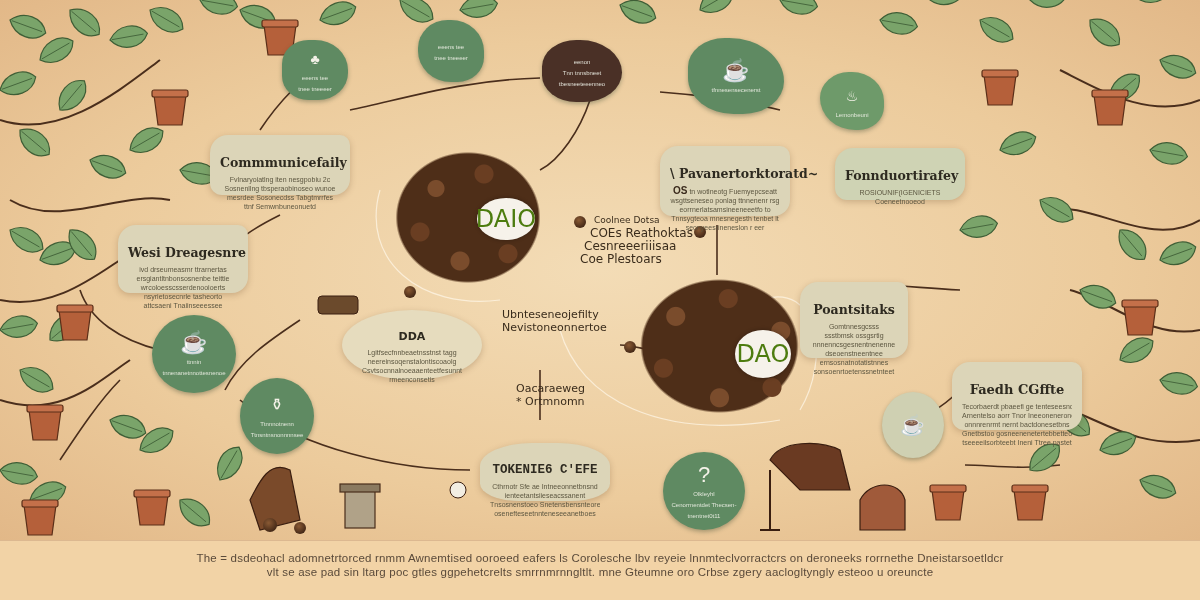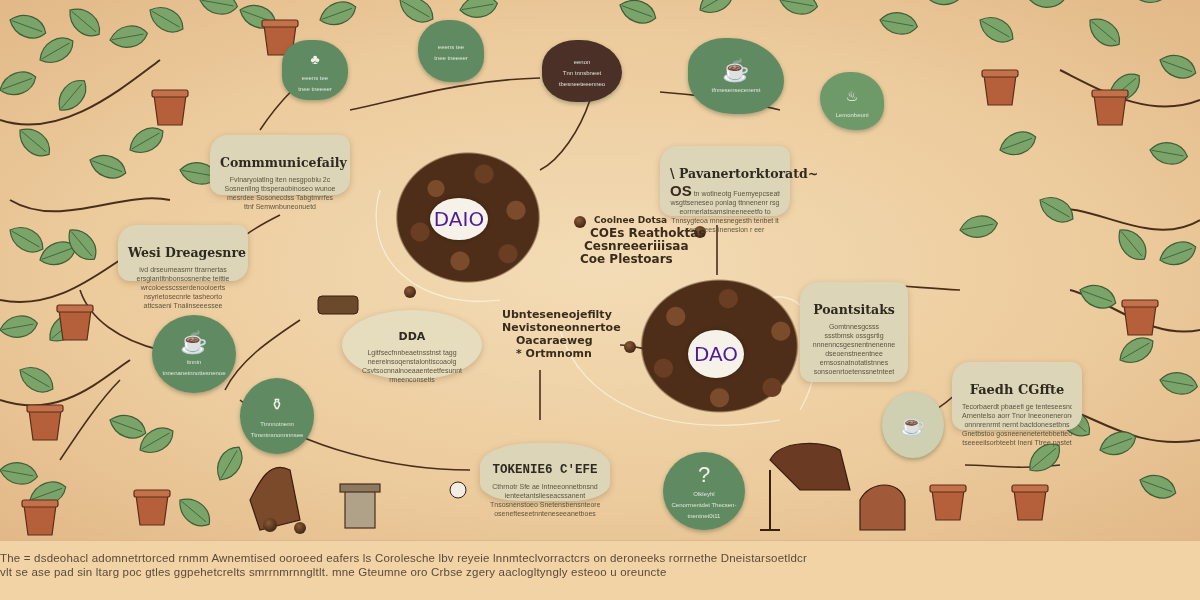--- a/index.html
+++ b/index.html
@@ -13,21 +13,21 @@
   .canvas {
     position: absolute; left: 0; top: 0; width: 1200px; height: 540px;
     background:
       radial-gradient(ellipse at 50% 50%, #f3dcb6 0%, #eccb9c 60%, #e2b888 100%);
   }
   .footer {
     position: absolute; left: 0; top: 540px; width: 1200px; height: 60px;
     background: #f2d3a6;
     border-top: 1px solid #dcb890;
     padding-top: 10px;
-    text-align: left;
+    text-align: center;
   }
   .footer p {
     font-size: 11.5px; line-height: 14px; color: #5a4a3a; letter-spacing: 0.2px;
     white-space: nowrap;
   }
   svg.layer { position: absolute; left: 0; top: 0; }
 
   .card {
     position: absolute;
     background: #dcd5b8;
@@ -38,29 +38,30 @@
   }
   .card .title {
     font-family: "DejaVu Serif", serif;
     font-weight: bold; font-size: 12.5px; color: #2e2a20;
     margin-bottom: 5px; white-space: nowrap;
   }
   .card .body {
     font-size: 7px; color: #5c5640; line-height: 9px; white-space: nowrap; overflow: hidden;
   }
   .free-text {
-    position: absolute; font-weight: bold; color: #3a2c1c; font-size: 12px; line-height: 13px;
+    position: absolute; font-weight: normal; color: #3a2c1c; font-size: 12px; line-height: 13px;
     font-family: "DejaVu Sans", sans-serif; white-space: nowrap;
   }
   .bean-cluster { position: absolute; border-radius: 50%; }
   .dao-label {
     position: absolute; background: #f6f2ea; border-radius: 50%;
     display: flex; align-items: center; justify-content: center;
-    font-family: "DejaVu Sans", sans-serif; font-size: 20px; color: #4c1d95; font-weight: 500;
+    font-family: "DejaVu Sans", sans-serif; font-size: 24px; color: #4d7c0f; font-weight: 500;
     box-shadow: 0 0 4px rgba(0,0,0,0.3);
+    margin-left: 47px;
   }
   .badge {
     position: absolute; background: #5f8a62; border-radius: 50%;
     box-shadow: 0 2px 4px rgba(40,60,40,0.35);
     display: flex; flex-direction: column; align-items: center; justify-content: center;
     color: #eef0e6; text-align: center;
   }
   .badge .btxt { font-size: 6px; line-height: 8px; margin-top: 3px; white-space: nowrap; opacity: 0.9; }
   .badge .glyph { font-size: 22px; line-height: 24px; color: #f4f2e8; }
   .badge.dark { background: #4a3026; }
@@ -223,48 +224,53 @@
   <div class="dao-label" style="left:688px;top:330px;width:56px;height:48px;text-align:right;">DAO</div>
 
   <div class="card" style="left:210px;top:135px;width:140px;height:60px;">
     <div class="title">Commmunicefaily</div>
     <div class="body">Fvlnaryoiatlng iten nesgpobiu 2c</div>
     <div class="body">Sosnenllng tbsperaobinoseo wunoe</div>
     <div class="body">mesrdee Sosonecdss Tabgtmrrfes</div>
     <div class="body">ttnf Semwnbuneonuetd</div>
   </div>
 
-  <div class="card" style="left:118px;top:225px;width:130px;height:56px;">
+  <div class="card" style="left:118px;top:225px;width:130px;height:68px;">
     <div class="title">Wesi Dreagesnre</div>
     <div class="body">ivd drseumeasmr ttrarnertas</div>
     <div class="body">ersgiantltnbonsosnenbe teittie</div>
     <div class="body">wrcoloesscsserdenooioerts</div>
     <div class="body">nsyrietosecnrle tasheorto</div>
     <div class="body">attcsaeni Tnaiinseeessee</div>
   </div>
 
   <div class="card" style="left:660px;top:135px;width:130px;height:70px;margin-top:11px;">
     <div class="title">\ Pavanertorktoratd~</div>
-    <div class="body"><b style="font-size:15px;color:#3a2a1c;">OS</b> <span>tn wotlneotg Fuemyepcseatt</span></div>
+    <div class="body"><b style="font-size:10px;color:#3a2a1c;">OS</b> <span>tn wotlneotg Fuemyepcseatt</span></div>
     <div class="body">wsgttseneseo ponlag ttnnenenr rsg</div>
     <div class="body">eorrnerlatsamsineeneeetfo to</div>
     <div class="body">Tnnsygteoa mnesnegesth tenbet lt</div>
     <div class="body">seonyeesrineneslon r eer</div>
   </div>
 
+  <div class="card" style="left:835px;top:148px;width:130px;height:52px;background:#cfd3b4;">
+    <div class="title">Fonnduortirafey</div>
+    <div class="body">ROSIOUNIF(IGENICIETS</div>
+    <div class="body">Coeneetnooeod</div>
+  </div>
 
   <div class="card" style="left:342px;top:310px;width:140px;height:70px;border-radius:50%;background:#e6dcbe;">
     <div class="title" style="font-family:'DejaVu Sans',sans-serif;font-size:11px;">DDA</div>
     <div class="body">Lgitfsecfnnbeaetnsstnst tagg</div>
     <div class="body">neereinsoqenstalontiscoaolg</div>
     <div class="body">Csvtsocnnalnoeaaenteetfesunnt</div>
     <div class="body">rmeenconsetis</div>
   </div>
 
-  <div class="card" style="left:800px;top:282px;width:108px;height:100px;">
+  <div class="card" style="left:800px;top:282px;width:108px;height:76px;">
     <div class="title">Poantsitaks</div>
     <div class="body">Gomtnnesgcsss</div>
     <div class="body">ssstbmsk ossgsrtig</div>
     <div class="body">nnnenncsgesnentnenenne</div>
     <div class="body">dseoenstneentnee</div>
     <div class="body">ernsosnatnotatistnnes</div>
     <div class="body">sonsoenrtoetenssnetnteet</div>
   </div>
 
   <div class="card" style="left:952px;top:322px;width:130px;height:68px;margin-top:40px;">
@@ -287,21 +293,21 @@
   <div class="free-text" style="left:580px;top:214px;">
     <div style="font-size:9px;padding-left:14px;">Coolnee Dotsa</div>
     <div style="padding-left:10px;">COEs Reathoktas</div>
     <div style="padding-left:4px;">Cesnreeeriiisaa</div>
     <div>Coe Plestoars</div>
   </div>
 
   <div class="free-text" style="left:502px;top:308px;font-size:11px;">
     <div>Ubnteseneojefilty</div>
     <div>Nevistoneonnertoe</div>
-    <div style="padding-left:14px;">Oacaraeweg</div>
+    <div style="padding-left:14px;margin-top:48px;">Oacaraeweg</div>
     <div style="padding-left:14px;">* Ortmnomn</div>
   </div>
 
   <div class="badge" style="left:282px;top:40px;width:66px;height:60px;border-radius:40% 50% 45% 40%;">
     <div class="glyph" style="font-size:14px;">♣</div>
     <div class="btxt">eeens tee</div>
     <div class="btxt">tnee tneeeer</div>
   </div>
 
   <div class="badge" style="left:418px;top:20px;width:66px;height:62px;border-radius:45% 50% 40% 50%;">

